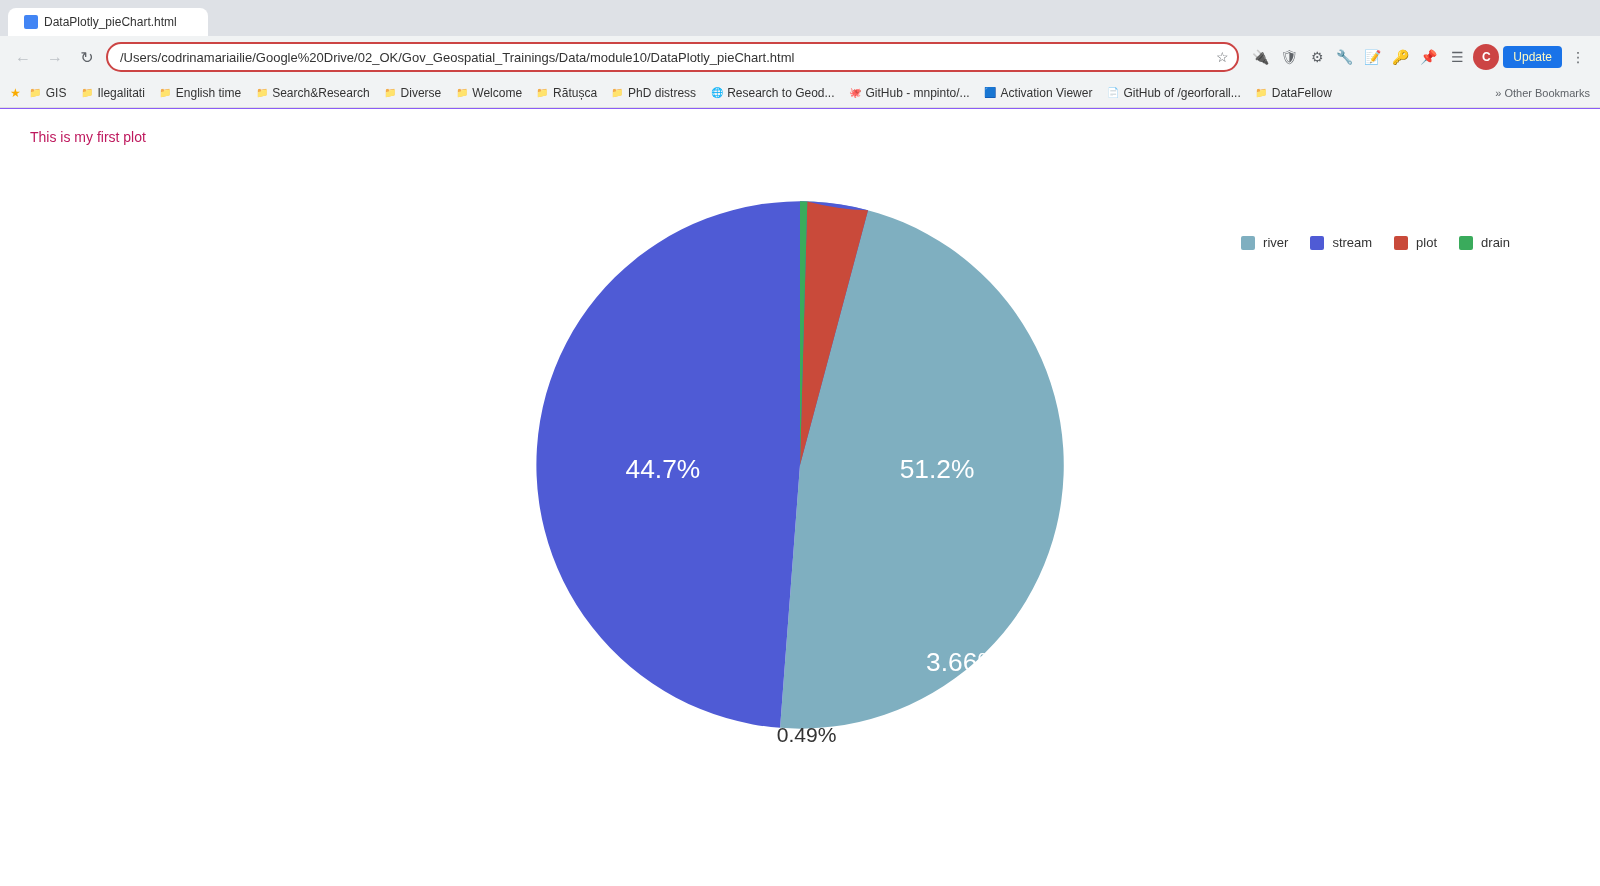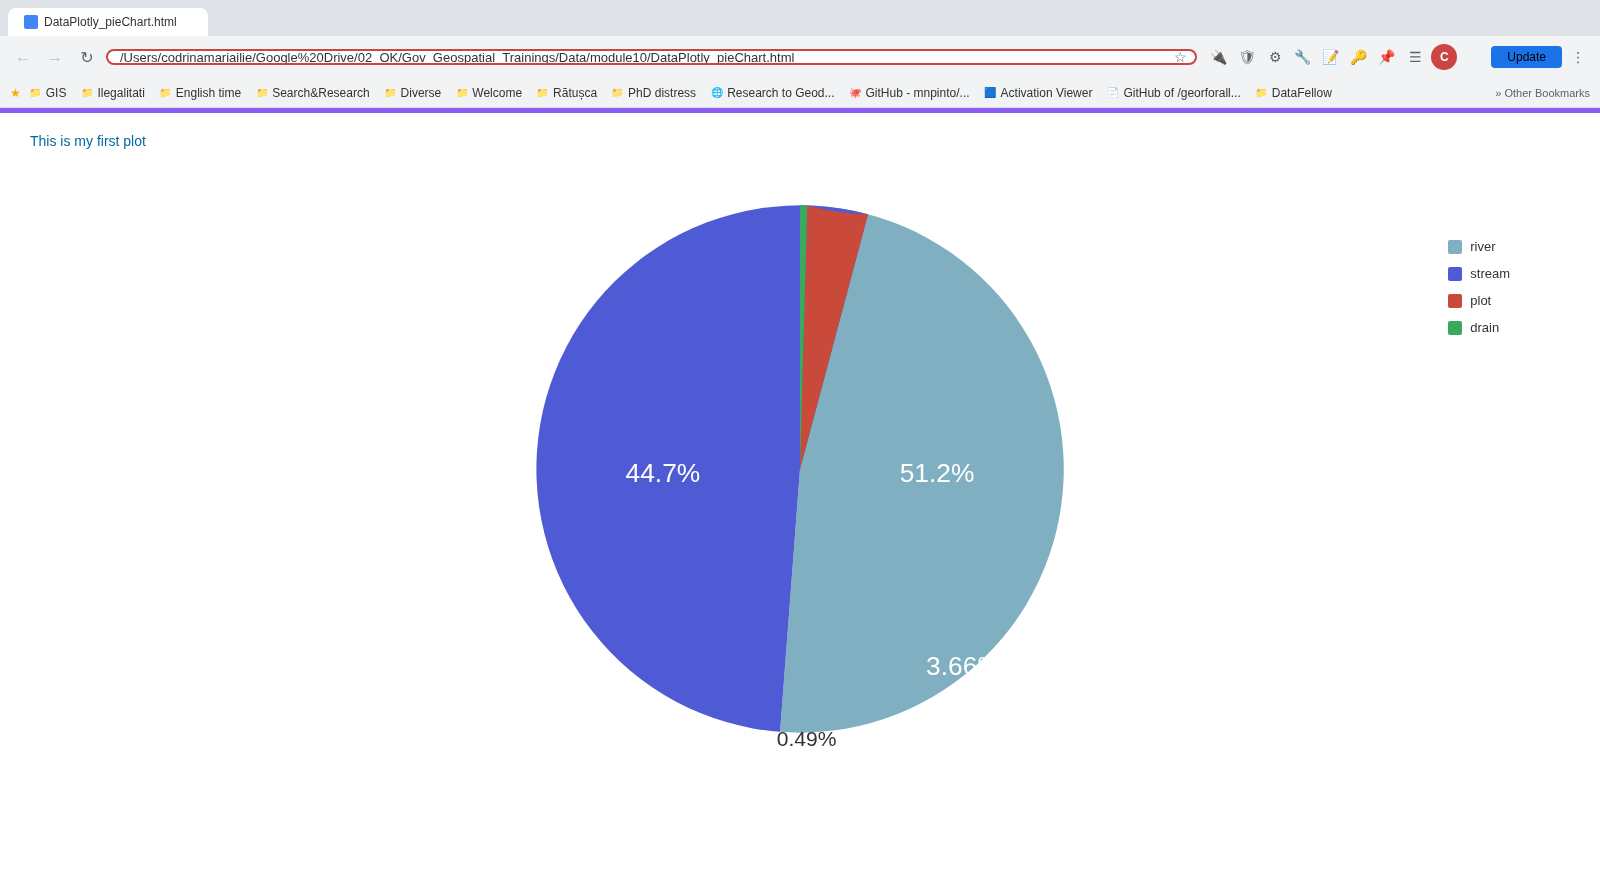--- a/index.html
+++ b/index.html
@@ -1,50 +1,50 @@
 <!DOCTYPE html>
 <html><head>
   <meta charset="utf-8">
   <style>
     * { margin: 0; padding: 0; box-sizing: border-box; }
     body { font-family: Arial, sans-serif; background: #fff; font-size: 13px; }
 
     
-    .browser-chrome { width: 100%; background: #f1f3f4; border-bottom: 5px solid #8b5cf6; }
+    .browser-chrome { width: 100%; background: #f1f3f4; border-bottom: 1px solid #8b5cf6; }
     .tab-bar { display: flex; align-items: flex-end; padding: 8px 8px 0; background: #dee1e6; height: 36px; }
     .tab { background: #fff; border-radius: 8px 8px 0 0; padding: 6px 16px; font-size: 12px; color: #333; display: flex; align-items: center; gap: 6px; min-width: 200px; height: 28px; }
     .tab-favicon { width: 14px; height: 14px; background: #4285f4; border-radius: 2px; }
 
     .nav-bar { display: flex; align-items: center; padding: 6px 10px; gap: 6px; background: #f1f3f4; height: 42px; }
     .nav-btn { width: 26px; height: 26px; border-radius: 50%; border: none; background: transparent; cursor: pointer; display: flex; align-items: center; justify-content: center; color: #5f6368; font-size: 16px; }
     .nav-btn.disabled { color: #bdc1c6; cursor: default; }
     .address-bar-container { flex: 1; position: relative; }
-    .address-bar { width: 100%; height: 16px; border-radius: 15px; border: 2px solid #c44; background: #fff; padding: 0 32px 0 12px; font-size: 13px; color: #333; outline: none; }
+    .address-bar { width: 100%; height: 30px; border-radius: 15px; border: 2px solid #c44; background: #fff; padding: 0 32px 0 12px; font-size: 13px; color: #333; outline: none; }
     .address-bar-icons { position: absolute; right: 8px; top: 50%; transform: translateY(-50%); display: flex; gap: 4px; align-items: center; }
     .addr-icon { width: 18px; height: 18px; display: flex; align-items: center; justify-content: center; color: #5f6368; font-size: 14px; cursor: pointer; }
     .toolbar-icons { display: flex; align-items: center; gap: 4px; margin-left: 4px; }
     .toolbar-icon { width: 24px; height: 24px; border-radius: 50%; display: flex; align-items: center; justify-content: center; font-size: 14px; color: #5f6368; cursor: pointer; }
     .profile-avatar { width: 26px; height: 26px; border-radius: 50%; background: #c44; display: flex; align-items: center; justify-content: center; color: white; font-size: 12px; font-weight: bold; }
-    .update-btn { background: #1a73e8; color: #000000; border: none; border-radius: 4px; padding: 4px 16px; font-size: 12px; cursor: pointer; margin-left: 30px; }
+    .update-btn { background: #1a73e8; color: #fef9c3; border: none; border-radius: 4px; padding: 4px 10px; font-size: 12px; cursor: pointer; }
 
     .bookmarks-bar { display: flex; align-items: center; padding: 3px 10px; gap: 2px; background: #f1f3f4; border-bottom: 1px solid #ddd; height: 30px; font-size: 12px; color: #333; overflow: hidden; }
     .bookmark-item { display: flex; align-items: center; gap: 3px; padding: 2px 6px; border-radius: 4px; cursor: pointer; white-space: nowrap; }
     .bk-icon { width: 14px; height: 14px; display: flex; align-items: center; justify-content: center; font-size: 10px; }
     .bookmark-star { color: #f9ab00; font-size: 12px; }
 
     
     .page-content { padding: 20px 30px; position: relative; min-height: 800px; }
-    .page-title { font-size: 14px; color: #0369a1; margin-bottom: 30px; }
+    .page-title { font-size: 14px; color: #be185d; margin-bottom: 30px; }
 
     
     .chart-area { display: flex; justify-content: center; align-items: center; position: relative; margin-top: 20px; }
     .pie-svg { width: 580px; height: 580px; }
 
     
-    .legend { position: absolute; right: 60px; top: 60px; display: flex; flex-direction: column; gap: 12px; }
+    .legend { position: absolute; right: 60px; top: 60px; display: flex; flex-direction: row; gap: 22px; }
     .legend-item { display: flex; align-items: center; gap: 8px; font-size: 13px; color: #333; }
     .legend-color { width: 14px; height: 14px; border-radius: 2px; }
   </style>
 </head>
 <body>
 
 <div class="browser-chrome">
 
   <div class="tab-bar">
     <div class="tab">

